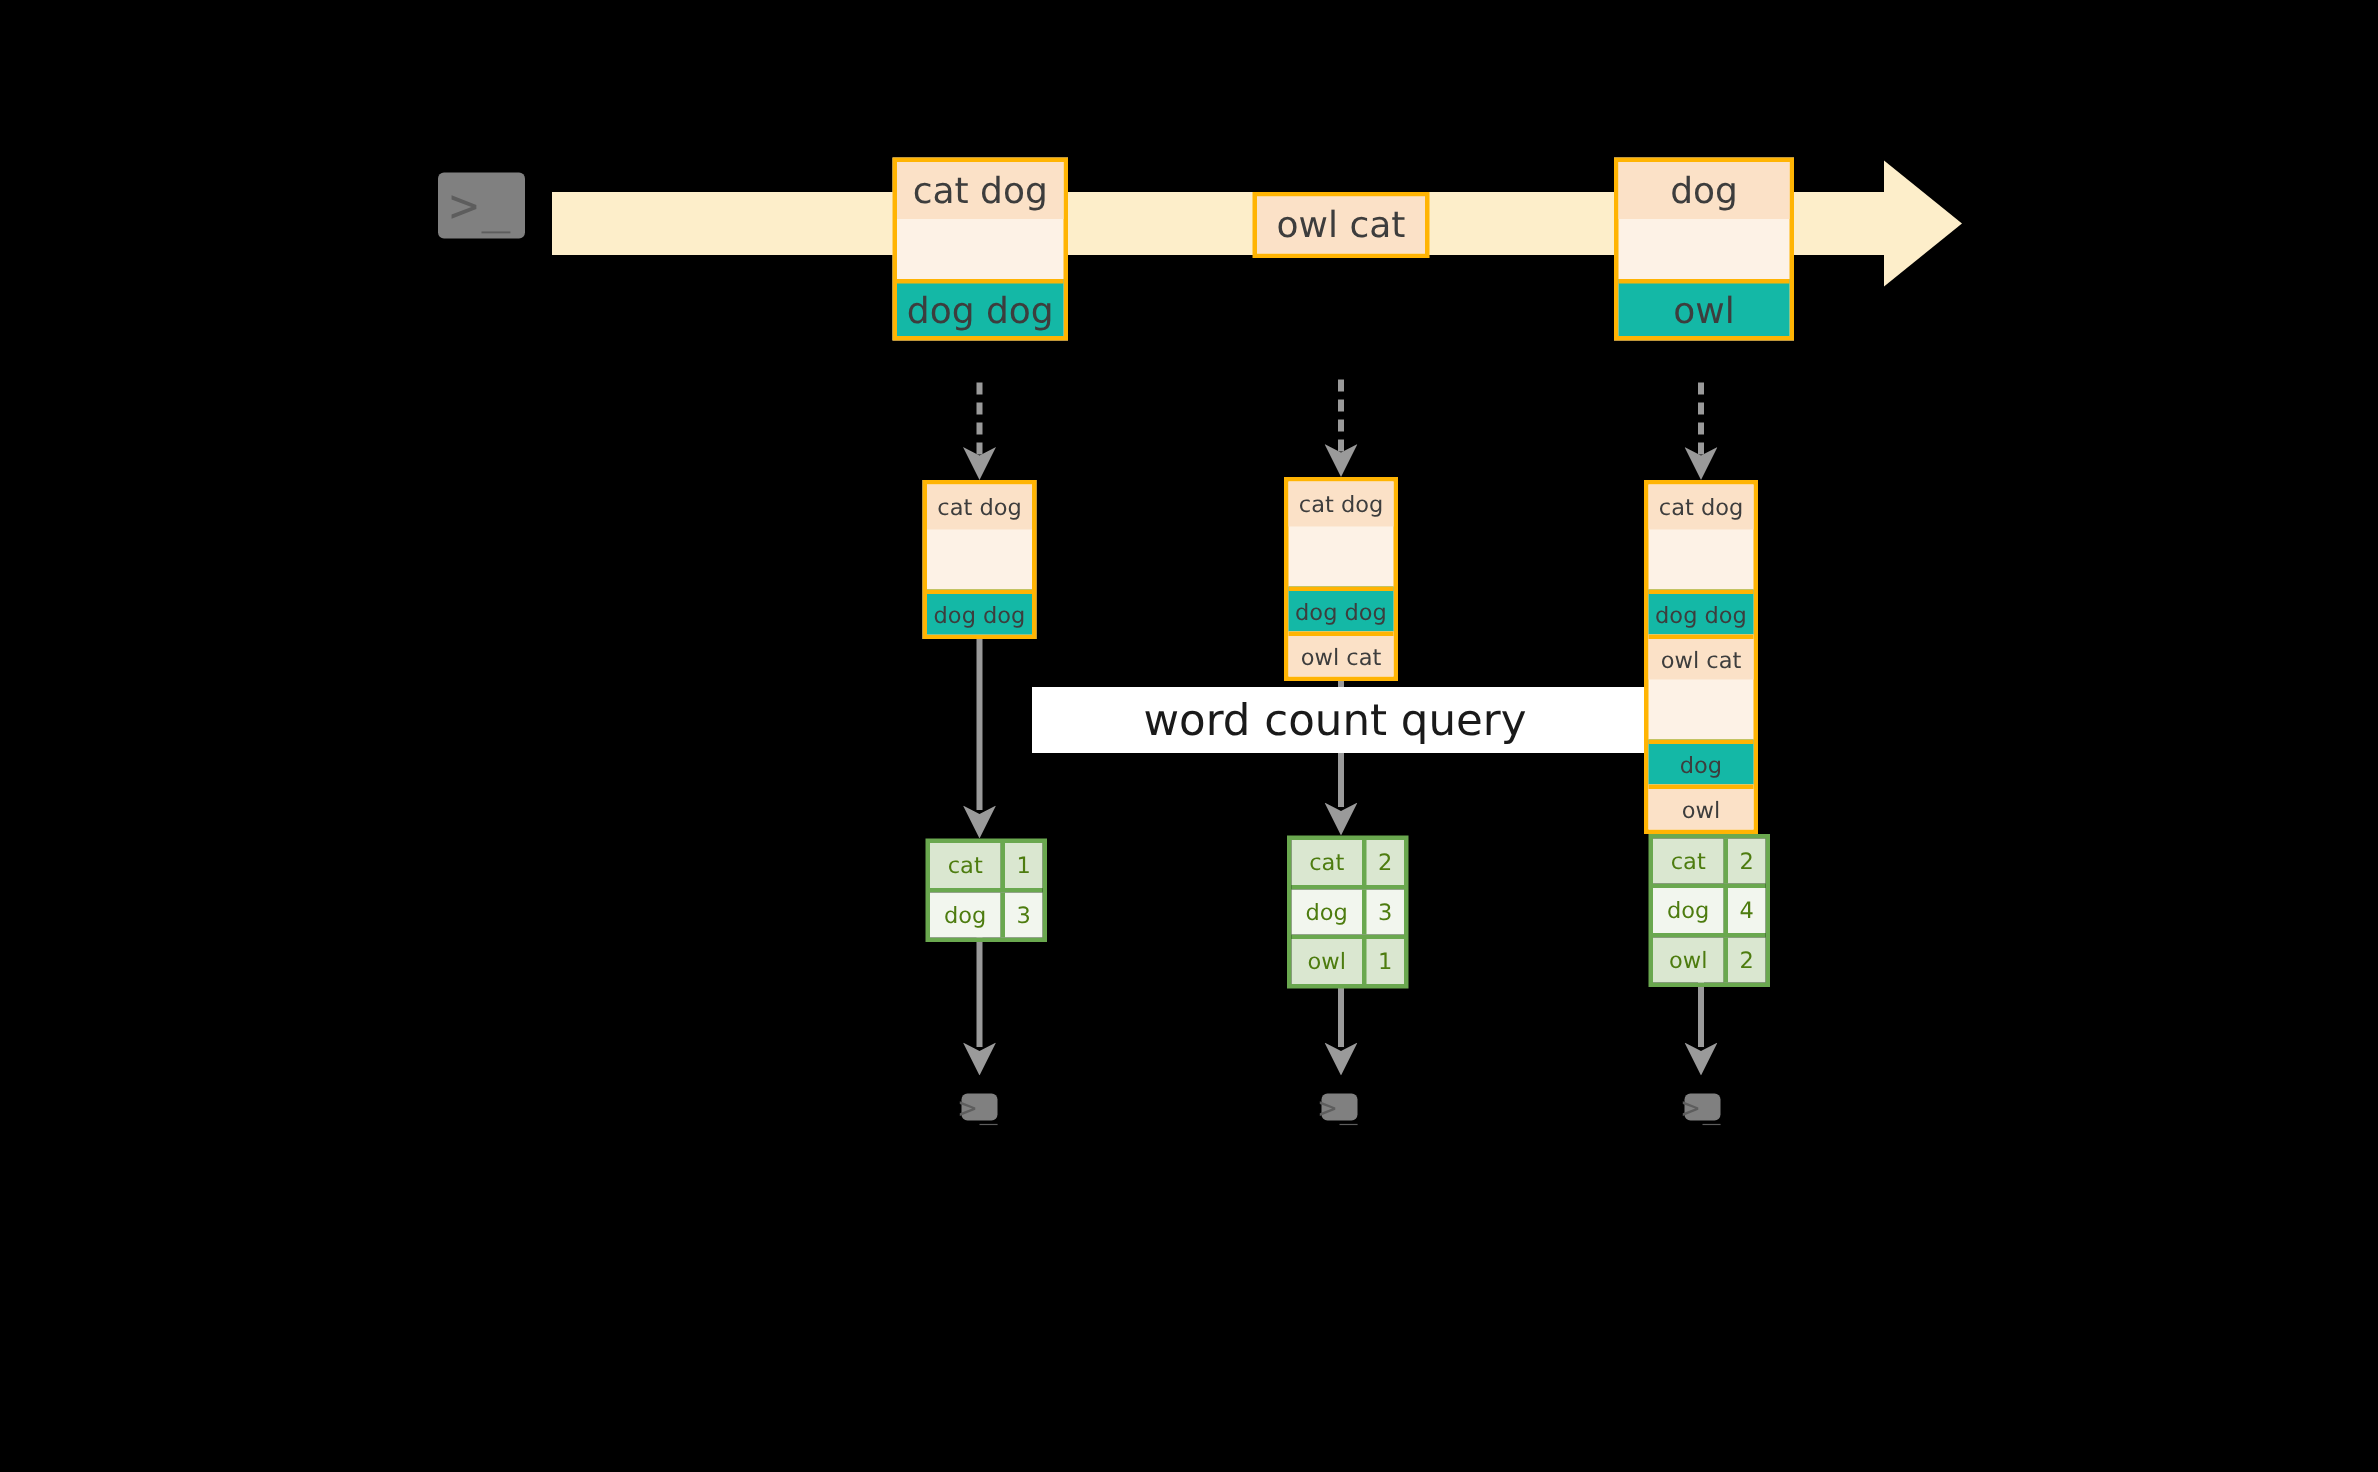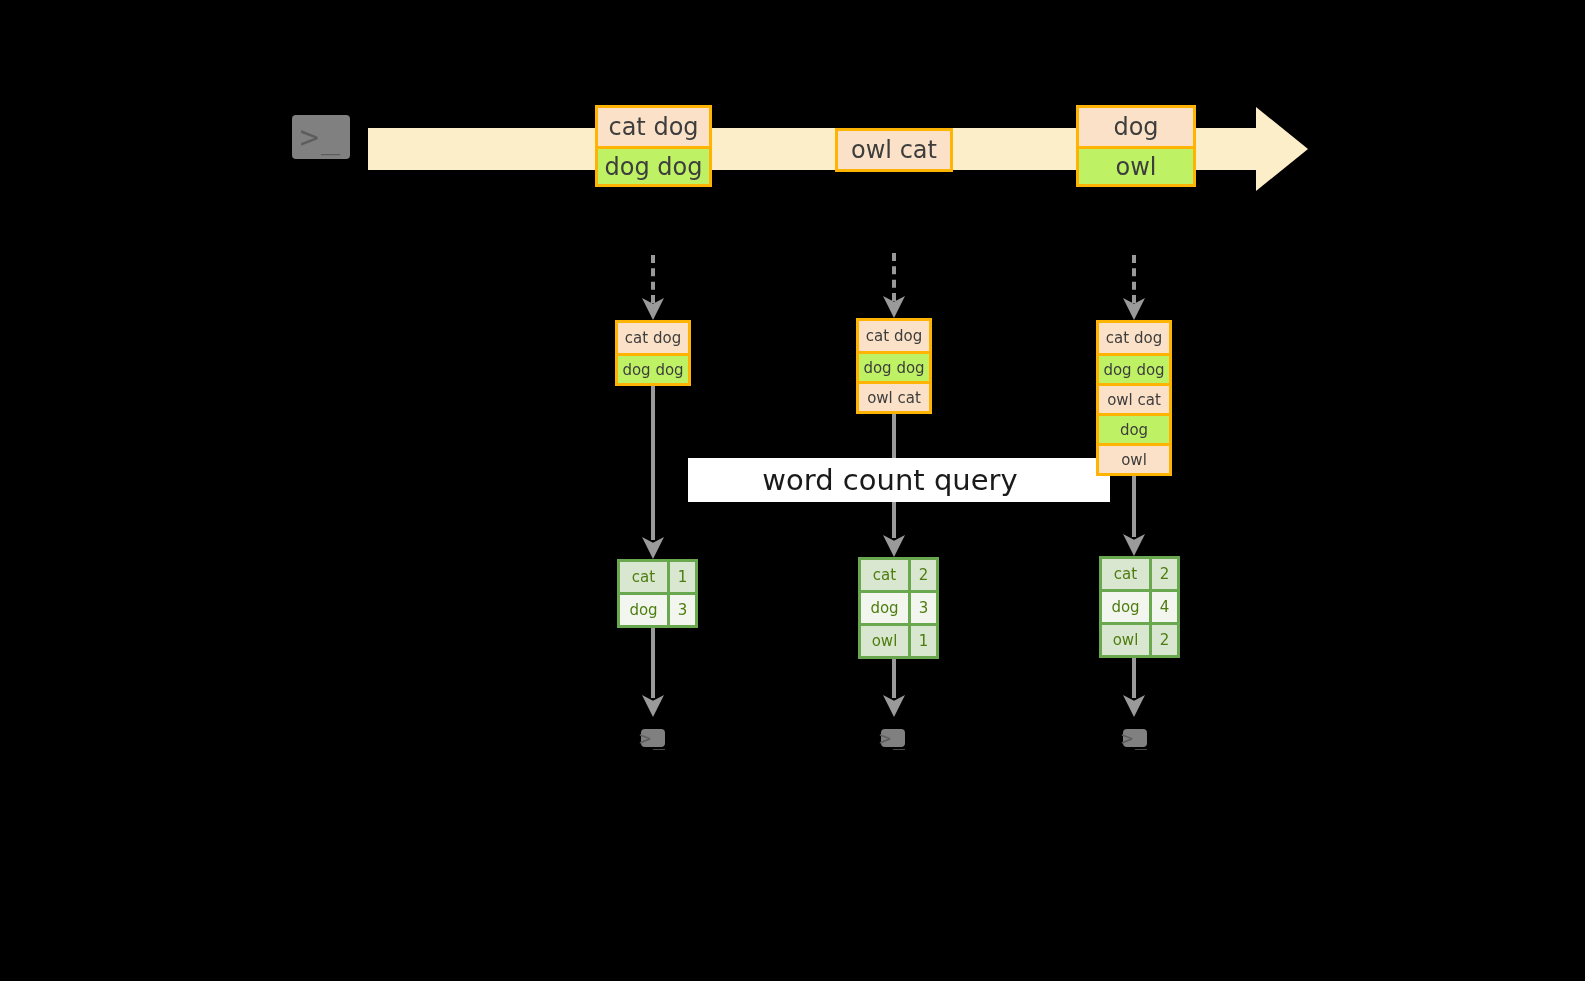--- a/index.html
+++ b/index.html
@@ -94,21 +94,21 @@
   }
   .obox .row {
     box-sizing: border-box;
     display: flex;
     align-items: center;
     justify-content: center;
     color: #3d3d3d;
     white-space: nowrap;
   }
   .obox .row.dark  { background: #fbe1c7; }
-  .obox .row.light { background: #bef264; }
+  .obox .row.light { background: #14b8a6; margin-top: 40px; }
   .obox .row + .row { border-top: 3px solid #ffb403; }
 
   
   #stream-box-0 { left: 595px; top: 105px; width: 117px; }
   #stream-box-0 .row { height: 38px; font-size: 24px; }
   #stream-box-1 { left: 835px; top: 128px; width: 118px; }
   #stream-box-1 .row { height: 38px; font-size: 24px; }
   #stream-box-2 { left: 1076px; top: 105px; width: 120px; }
   #stream-box-2 .row { height: 38px; font-size: 24px; }
 

